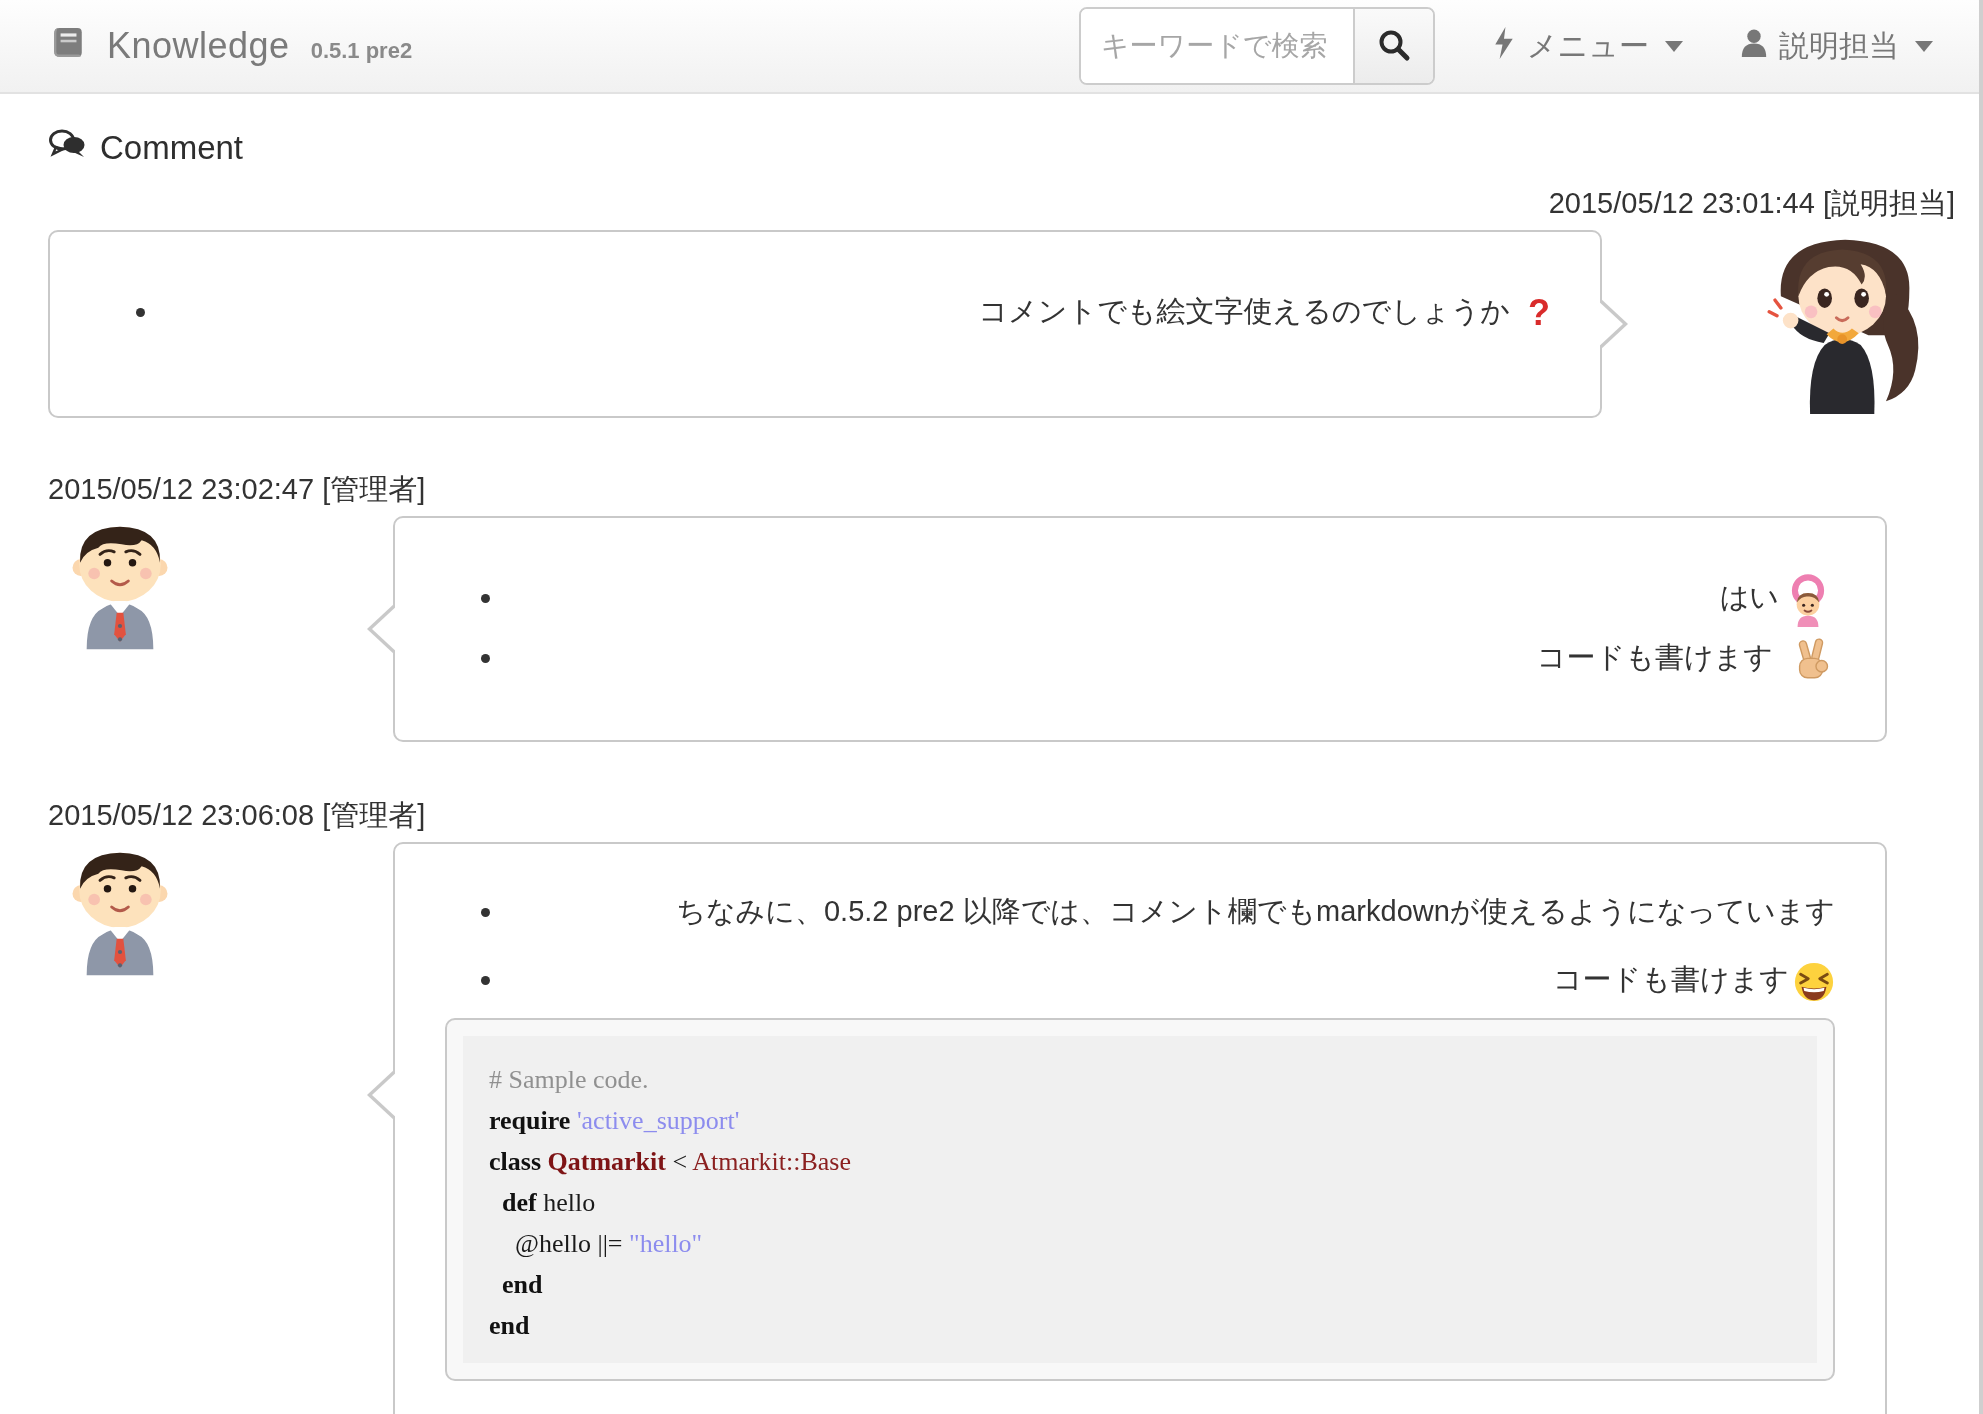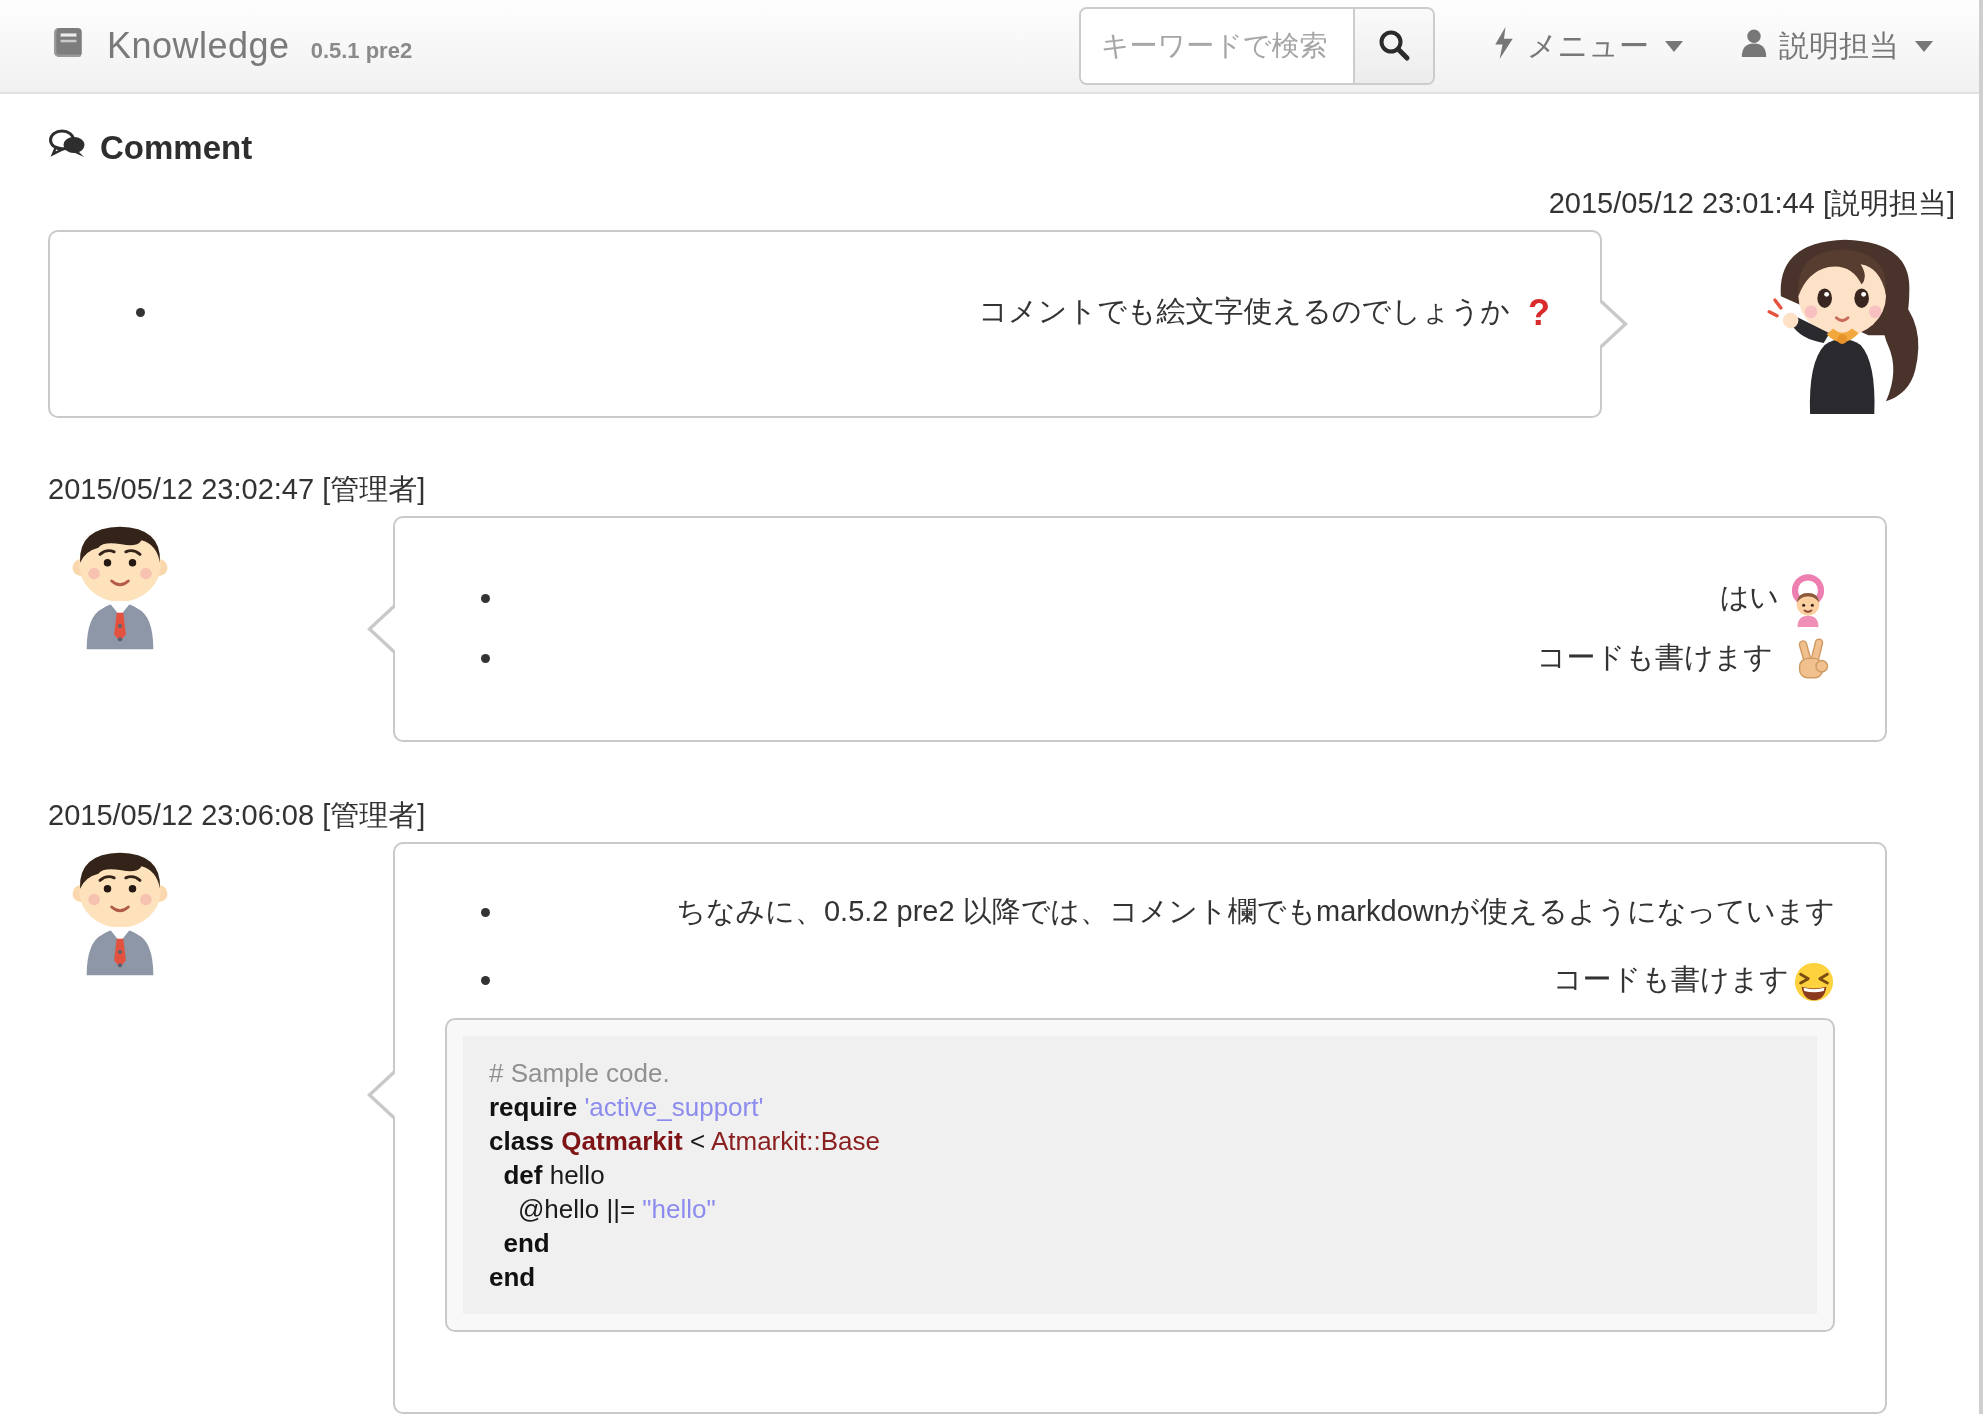--- a/index.html
+++ b/index.html
@@ -20,21 +20,21 @@
   .search-input::placeholder { color:#a6a6a6; }
   .search-btn { width:80px; border:none; border-left:2px solid #ccc; background:linear-gradient(#fafafa,#ececec);
     display:flex; align-items:center; justify-content:center; cursor:pointer; }
   .nav-item { display:flex; align-items:center; gap:12px; font-size:30px; color:#777; cursor:pointer; }
   .caret { display:inline-block; width:0; height:0; border-left:9px solid transparent;
     border-right:9px solid transparent; border-top:11px solid #777; margin-left:4px; }
   .edge-line { position:absolute; right:0; top:0; width:4px; height:1414px; background:#cfcfcf; z-index:5; }
 
   
   main { padding:34px 48px 0; }
-  .section-title { display:flex; align-items:center; gap:14px; font-size:33px; font-weight:bold; color:#2e2e2e; }
+  .section-title { display:flex; align-items:center; gap:14px; font-size:33px; font-weight:normal; color:#2e2e2e; }
 
   .comment-meta { font-size:29px; color:#333; line-height:38px; }
   .comment-meta.right { text-align:right; margin-right:-20px; }
   .comment-row { display:flex; margin-top:8px; }
   .avatar-col { width:345px; flex:none; display:flex; align-items:flex-start; }
   .avatar-col.left { padding-left:22px; padding-top:6px; }
   .avatar-col.right { justify-content:flex-end; padding-right:0; margin-right:-12px; padding-top:4px; }
 
   .bubble { position:relative; flex:1; background:#fff; border:2px solid #c9c9c9; border-radius:10px;
     padding:30px 50px 40px; font-size:29px; }
@@ -53,22 +53,22 @@
   .arrow-left::before { content:""; position:absolute; left:-28px; top:50%; margin-top:-26px;
     border:26px solid transparent; border-left:0; border-right:28px solid #c9c9c9; }
   .arrow-left::after { content:""; position:absolute; left:-23px; top:50%; margin-top:-26px;
     border:26px solid transparent; border-left:0; border-right:28px solid #fff; }
   .arrow-left.arrow-high::before { top:225px; margin-top:0; }
   .arrow-left.arrow-high::after { top:225px; margin-top:0; }
 
   
   .code-frame { margin-top:16px; background:#f8f8f8; border:2px solid #c9c9c9; border-radius:10px; padding:16px; }
   .code-bg { background:#f0f0f0; padding:20px 26px; }
-  .code-line { font-family:Liberation Sans, sans-serif; font-size:26px;
-    line-height:34px; white-space:pre; color:#1a1a1a; }
+  .code-line { font-family:Liberation Serif, serif; font-size:26px;
+    line-height:34px; white-space:pre; color:#1a1a1a;margin-top:7px; }
   .tok-comment { color:#909090; }
   .tok-keyword { font-weight:bold; color:#111; }
   .tok-string  { color:#8c8cee; }
   .tok-title   { font-weight:bold; color:#7e1416; }
   .tok-type    { color:#8b2020; }
   .tok-plain   { color:#1a1a1a; }
 
   
   .emoji { vertical-align:middle; }
   .q-emoji { color:#d92b2b; font-weight:bold; font-size:36px; margin-left:10px; }

